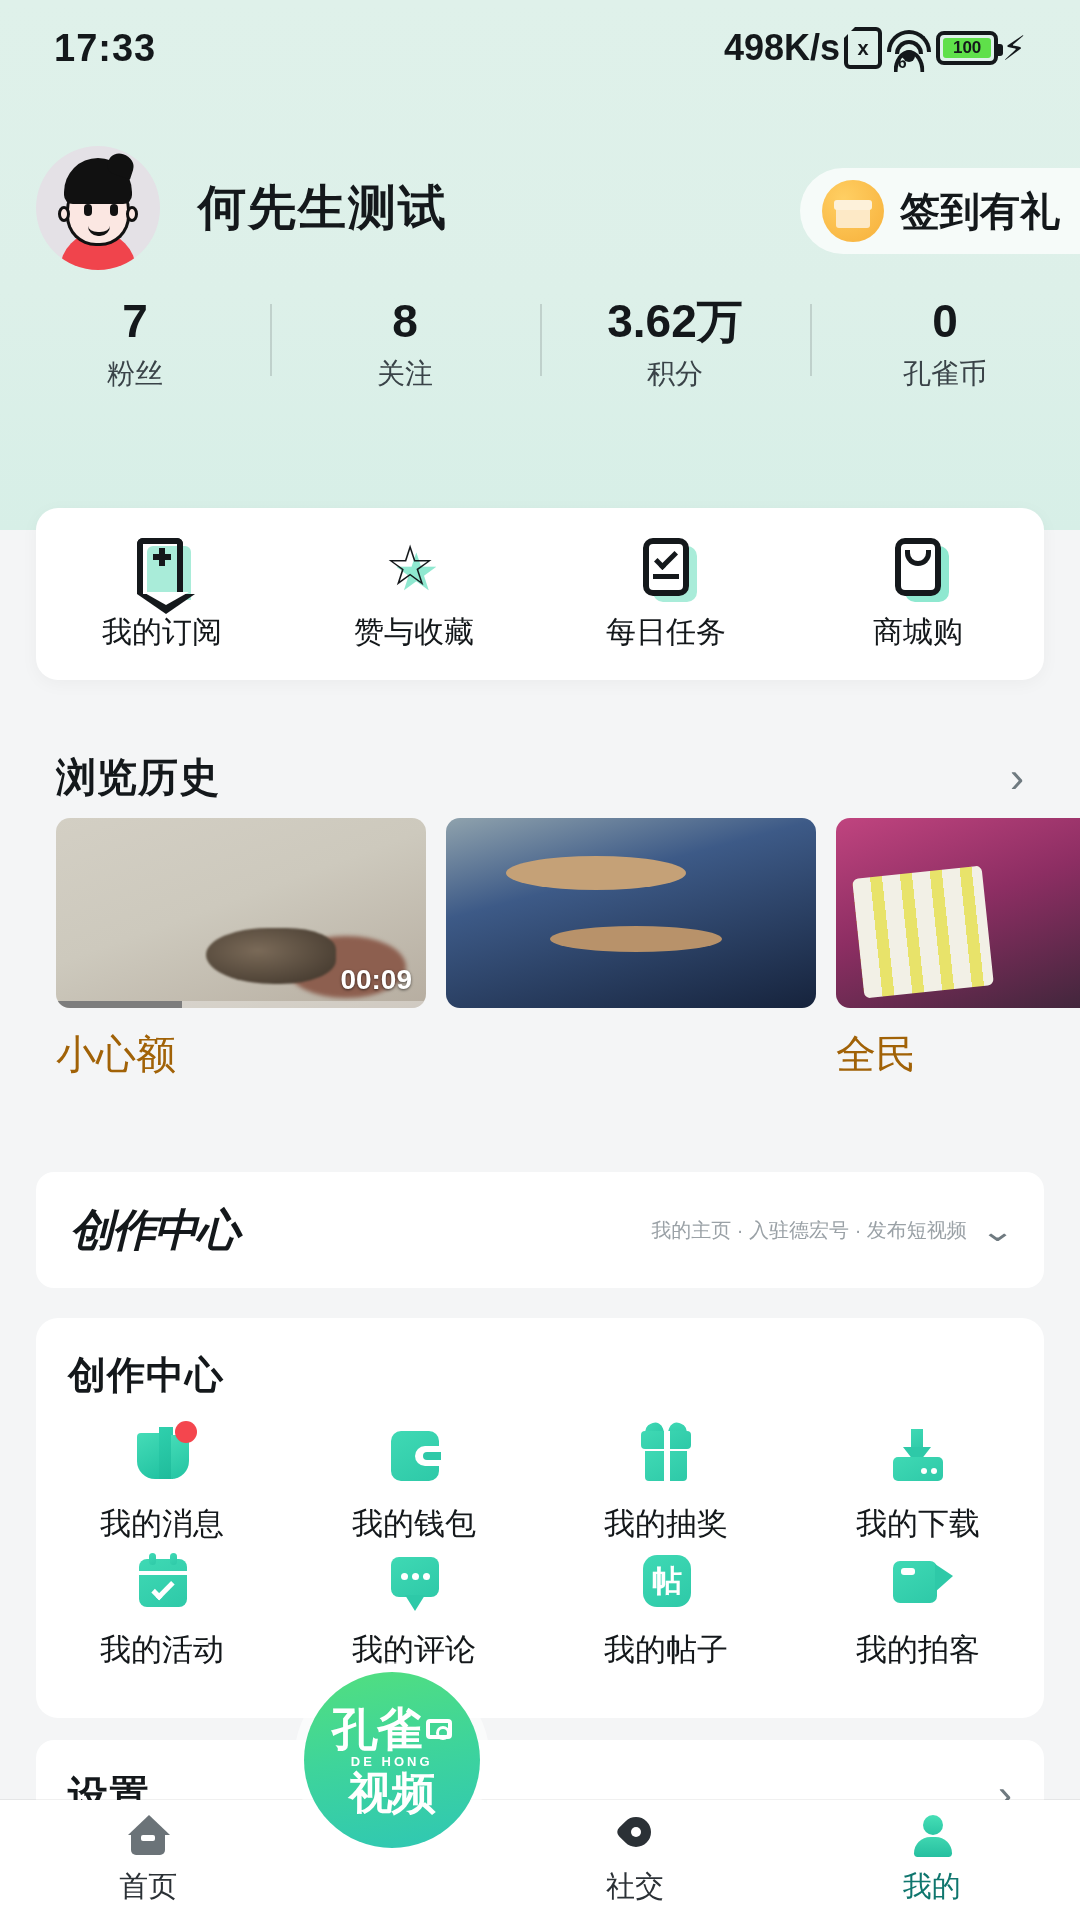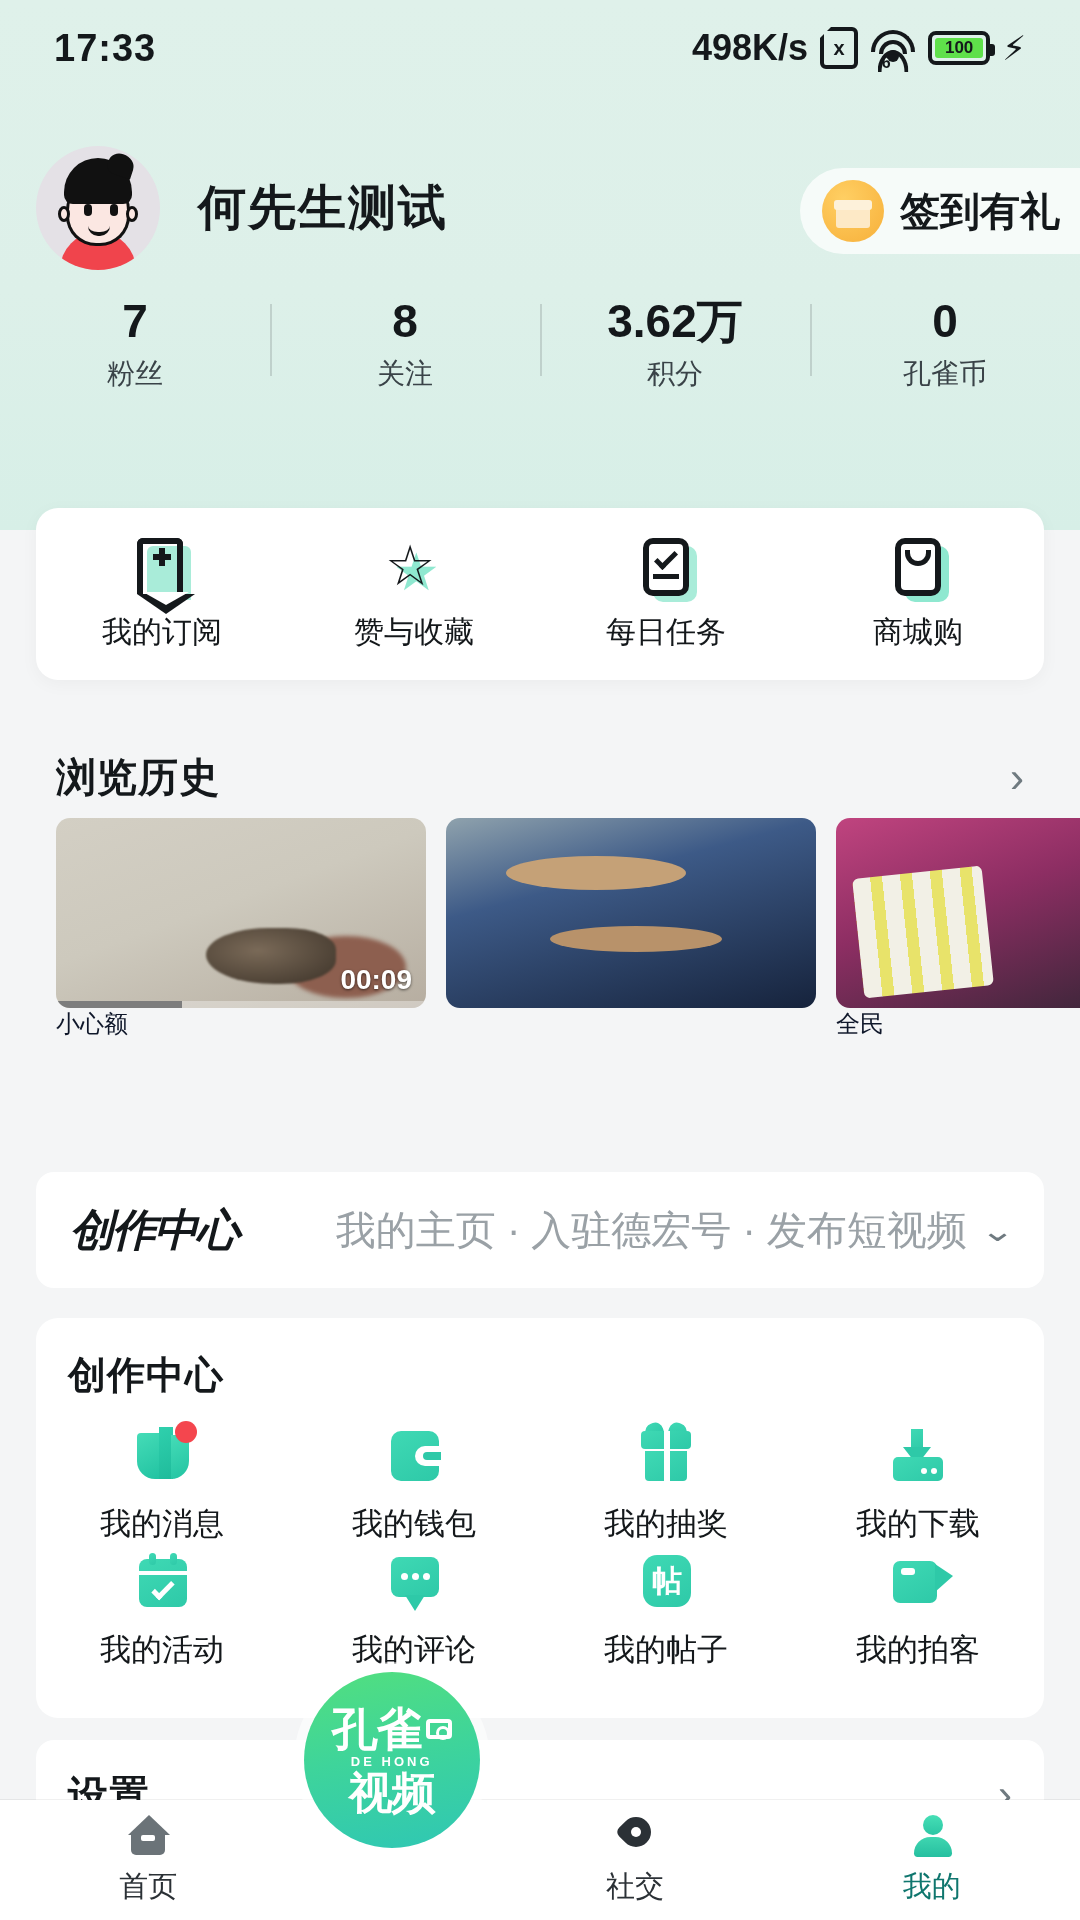--- a/index.html
+++ b/index.html
@@ -15,21 +15,21 @@
     position:absolute; left:0; top:0; width:1080px; height:530px;
     background:linear-gradient(180deg,#dff1ea 0%,#ddf0e9 55%,#d7efe7 100%);
   }
   
   .statusbar {
     position:absolute; left:0; top:0; width:1080px; height:96px;
     display:flex; align-items:center; justify-content:space-between;
     padding:0 54px; z-index:6; color:#14181b;
   }
   .sb-time { font-size:38px; font-weight:700; letter-spacing:1px; }
-  .sb-right { display:flex; align-items:center; gap:12px; }
+  .sb-right { display:flex; align-items:center; gap:4px; }
   .sb-speed { font-size:36px; font-weight:700; letter-spacing:0px; }
   .sim-icon {
     width:38px; height:42px; border:4px solid #14181b; border-radius:6px;
     position:relative; display:flex; align-items:center; justify-content:center;
     font-size:20px; font-weight:700;
   }
   .sim-icon::after{
     content:""; position:absolute; left:-4px; top:-4px;
     border-top:11px solid #dff1ea; border-right:11px solid transparent;
   }
@@ -169,34 +169,34 @@
   .t1::after{ content:""; position:absolute; left:150px; top:110px; width:130px; height:56px;
     background:radial-gradient(ellipse at 40% 40%,#7a6a58,#3c3228); border-radius:50% 40% 45% 55%; filter:blur(1px);}
   .t1::before{ content:""; position:absolute; left:230px; top:118px; width:120px; height:62px;
     background:#8d5f4f; border-radius:50%; filter:blur(2px);}
   .t2{ background:linear-gradient(165deg,#8fa2ad 0%,#3d5a87 35%,#16233c 100%);}
   .t2::after{ content:""; position:absolute; left:60px; top:38px; width:180px; height:34px;
     background:#c5a177; border-radius:50%; box-shadow:40px 66px 0 -4px #b8926a;}
   .t3{ background:linear-gradient(160deg,#c0447f 0%,#8d2e63 40%,#2b2430 100%);}
   .t3::after{ content:""; position:absolute; left:22px; top:54px; width:130px; height:120px;
     background:repeating-linear-gradient(90deg,#f2f0e6 0 18px,#e8e36a 18px 30px); transform:rotate(-6deg); border-radius:6px;}
-  .hist-title{ font-size:24px; color:#0f172a; line-height:1.34; }
+  .hist-title{ font-size:40px; color:#a16207; line-height:1.34; margin-top:20px; }
 
   
   .create-card{ position:absolute; left:36px; top:1172px; width:1008px; height:116px;
     background:#fff; border-radius:18px; display:flex; align-items:center;
     justify-content:space-between; padding:0 34px;}
   .create-logo{ font-size:44px; font-weight:800; font-style:italic; color:#14181b;
     letter-spacing:-2px; position:relative;}
   .create-logo::before{ content:""; position:absolute; left:-8px; top:4px; width:46px; height:46px;
     background:#fbd9d9; border-radius:50%; z-index:-1;}
   .create-logo::after{ content:""; position:absolute; right:-10px; top:10px; width:40px; height:40px;
     background:#fbd9d9; border-radius:50%; z-index:-1;}
   .create-right{ display:flex; align-items:center; gap:18px;}
-  .create-sub{ font-size:40px; color:#9aa1a6;}
+  .create-sub{ font-size:20px; color:#9aa1a6;}
   .chev-d{ font-size:30px; color:#6f7a80; transform:scaleX(1.4); }
 
   
   .func-card{ position:absolute; left:36px; top:1318px; width:1008px; height:400px;
     background:#fff; border-radius:22px; padding:32px 0 0 0;}
   .func-title{ font-size:38px; font-weight:700; color:#14181b; margin-left:32px; letter-spacing:1px;}
   .func-grid{ display:grid; grid-template-columns:repeat(4,1fr); row-gap:8px; margin-top:26px;}
   .func-item{ display:flex; flex-direction:column; align-items:center; gap:16px;}
   .fi-icon{ width:66px; height:60px; position:relative;}
   .fi-label{ font-size:31px; color:#14181b;}

